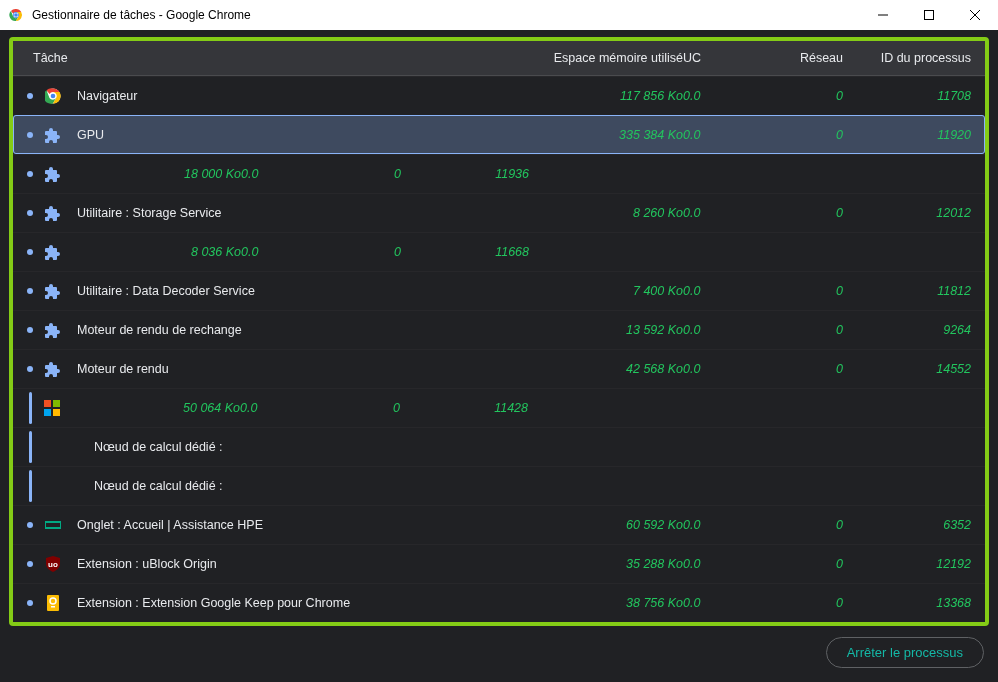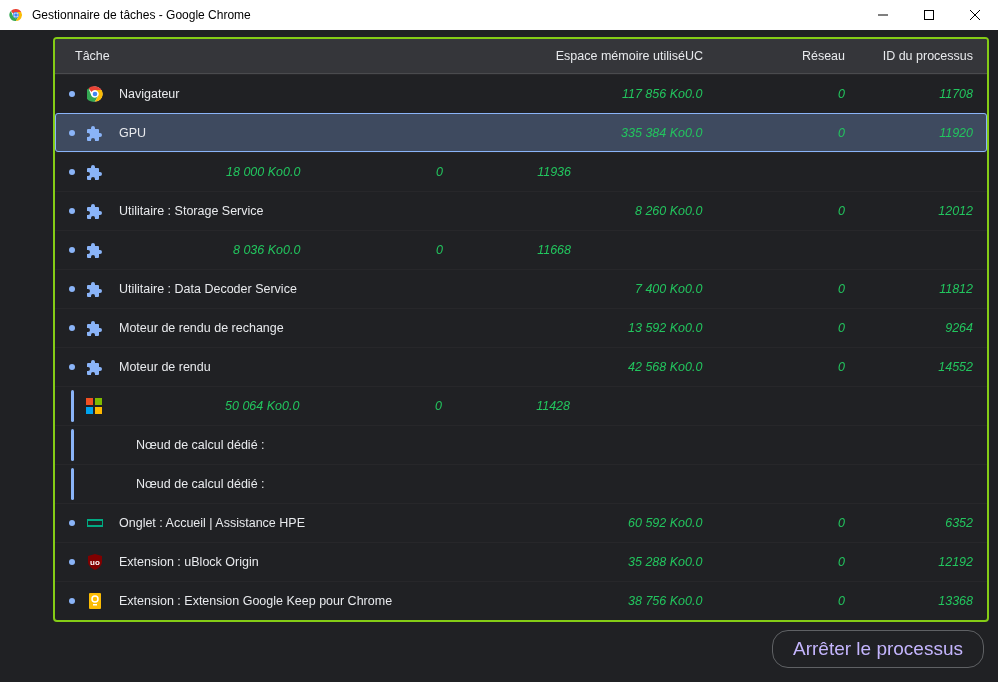--- a/index.html
+++ b/index.html
@@ -17,40 +17,40 @@
   html,body{margin:0;padding:0;height:682px;width:998px;font-family:"Segoe UI",Arial,sans-serif;background:#202124;color:var(--text);overflow:hidden;}
   
   .titlebar{height:30px;background:var(--titlebar);display:flex;align-items:center;justify-content:space-between;padding:0 0 0 8px;color:#000;}
   .titlebar-left{display:flex;align-items:center;gap:8px;font-size:12px;}
   .app-logo{width:16px;height:16px;}
   .win-ctrls{display:flex;height:100%;}
   .win-btn{width:46px;height:100%;display:flex;align-items:center;justify-content:center;color:#000;font-size:10px;}
   .win-btn svg{width:10px;height:10px;}
   
   .app-body{padding:7px 9px 50px 9px;}
-  .table-box{border:2px solid #84cc16;border-radius:4px;overflow:hidden;background:var(--bg);margin-left:44px;}
+  .table-box{border:4px solid #84cc16;border-radius:4px;overflow:hidden;background:var(--bg);}
   .thead{display:flex;background:var(--header-bg);height:34px;align-items:center;color:#e8eaed;font-size:12.5px;padding:0 14px;border-bottom:1px solid #4a4b4e;}
   .col-task{flex:1;min-width:0;padding-left:6px;}
   .col-mem{width:170px;text-align:right;}
   .col-uc{width:72px;text-align:left;}
   .col-net{width:88px;text-align:right;}
   .col-pid{width:128px;text-align:right;}
   .tbody{}
   .trow{display:flex;align-items:center;height:36px;padding:1px 14px;font-size:12.5px;color:#e8eaed;border-top:1px solid rgba(255,255,255,0.03);}
   .trow.selected{background:var(--sel-row);outline:1px solid var(--sel-border);outline-offset:-1px;border-radius:3px;}
   .bullet{width:6px;height:6px;border-radius:50%;background:#9aa0a6;margin-right:6px;flex-shrink:0;}
   .bullet.bl{background:#8ab4f8;}
   .tree-bar{width:3px;background:#8ab4f8;border-radius:2px;align-self:stretch;margin:2px 6px 2px 2px;flex-shrink:0;}
   .icon-slot{width:16px;height:16px;margin:0 10px 0 6px;flex-shrink:0;display:flex;align-items:center;justify-content:center;}
   .task-name{flex:1;min-width:0;white-space:nowrap;overflow:hidden;text-overflow:ellipsis;}
   .trow .val{color:#22c55e;font-style:italic;}
   .indent{width:18px;flex-shrink:0;}
   
   .footer{position:absolute;right:14px;bottom:14px;}
-  .btn-kill{background:transparent;color:#c4b5fd;border:1px solid #5f6164;border-radius:16px;padding:7px 20px;font-size:19px;cursor:pointer;}
+  .btn-kill{background:transparent;color:#14b8a6;border:1px solid #5f6164;border-radius:16px;padding:7px 20px;font-size:13px;cursor:pointer;}
   
   .puzzle{fill:#8ab4f8;}
 </style>
 </head>
 <body>
 
 <div class="titlebar">
   <div class="titlebar-left">
     <svg class="app-logo" viewBox="0 0 48 48">
       <circle cx="24" cy="24" r="22" fill="#fff"></circle>

